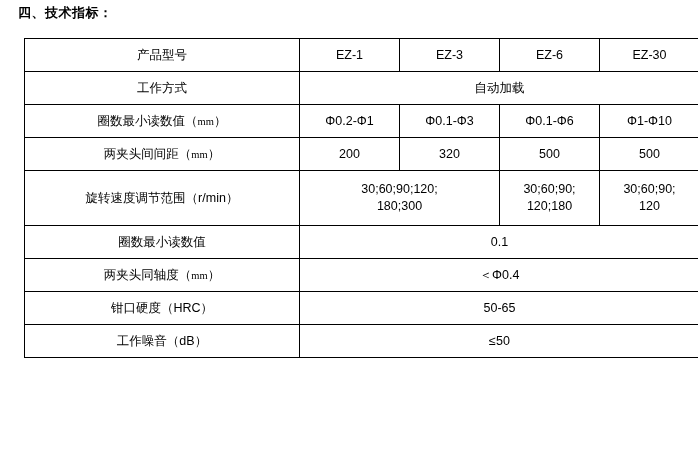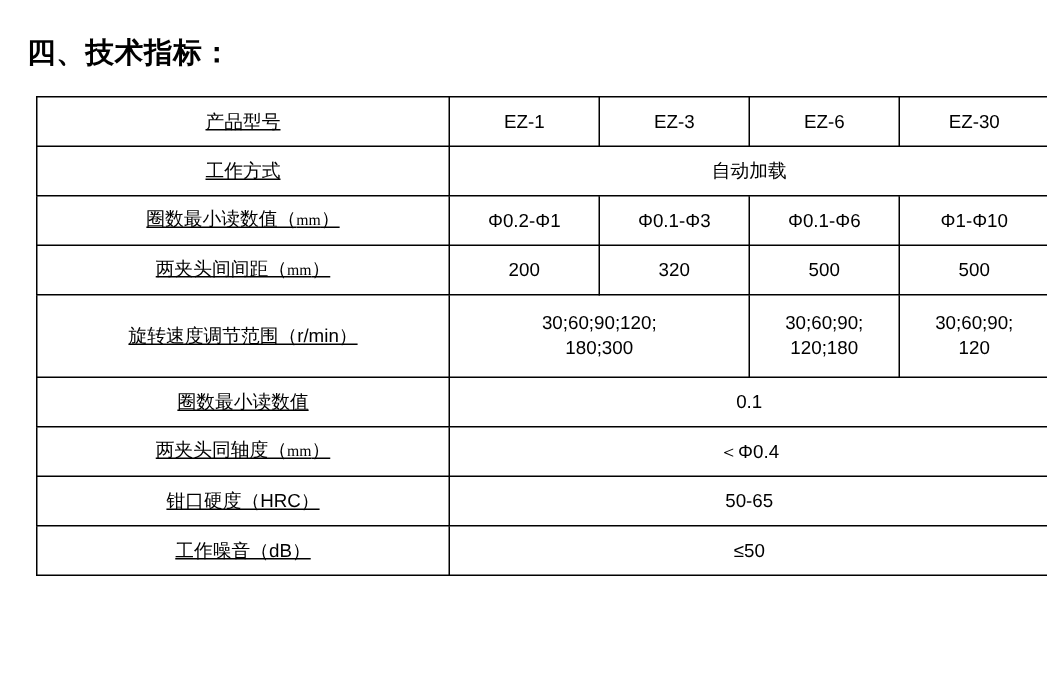--- a/index.html
+++ b/index.html
@@ -16,43 +16,42 @@
     overflow: hidden;
   }
   .page {
     width: 698px;
     height: 460px;
     box-sizing: border-box;
     padding: 0;
     position: relative;
   }
   .section-heading {
-    font-size: 19px;
+    font-size: 13px;
     font-weight: bold;
-    margin: 22px 0 0 18px;
+    margin: 4px 0 0 18px;
     letter-spacing: 0.5px;
   }
   table.spec {
     border-collapse: collapse;
     margin: 16px 0 0 24px;
     width: 650px;
     table-layout: fixed;
   }
   table.spec td {
     border: 1px solid #000000;
     text-align: center;
     vertical-align: middle;
     font-size: 12.5px;
     padding: 3px 2px;
     line-height: 1.35;
     font-family: "Liberation Sans", sans-serif;
   }
   td.label {
     width: 270px;
-    text-decoration: underline;
   }
   td.val {
     width: 95px;
   }
   .sm {
     font-size: 10.5px;
   }
   .mono {
     font-family: "Liberation Serif", serif;
   }

